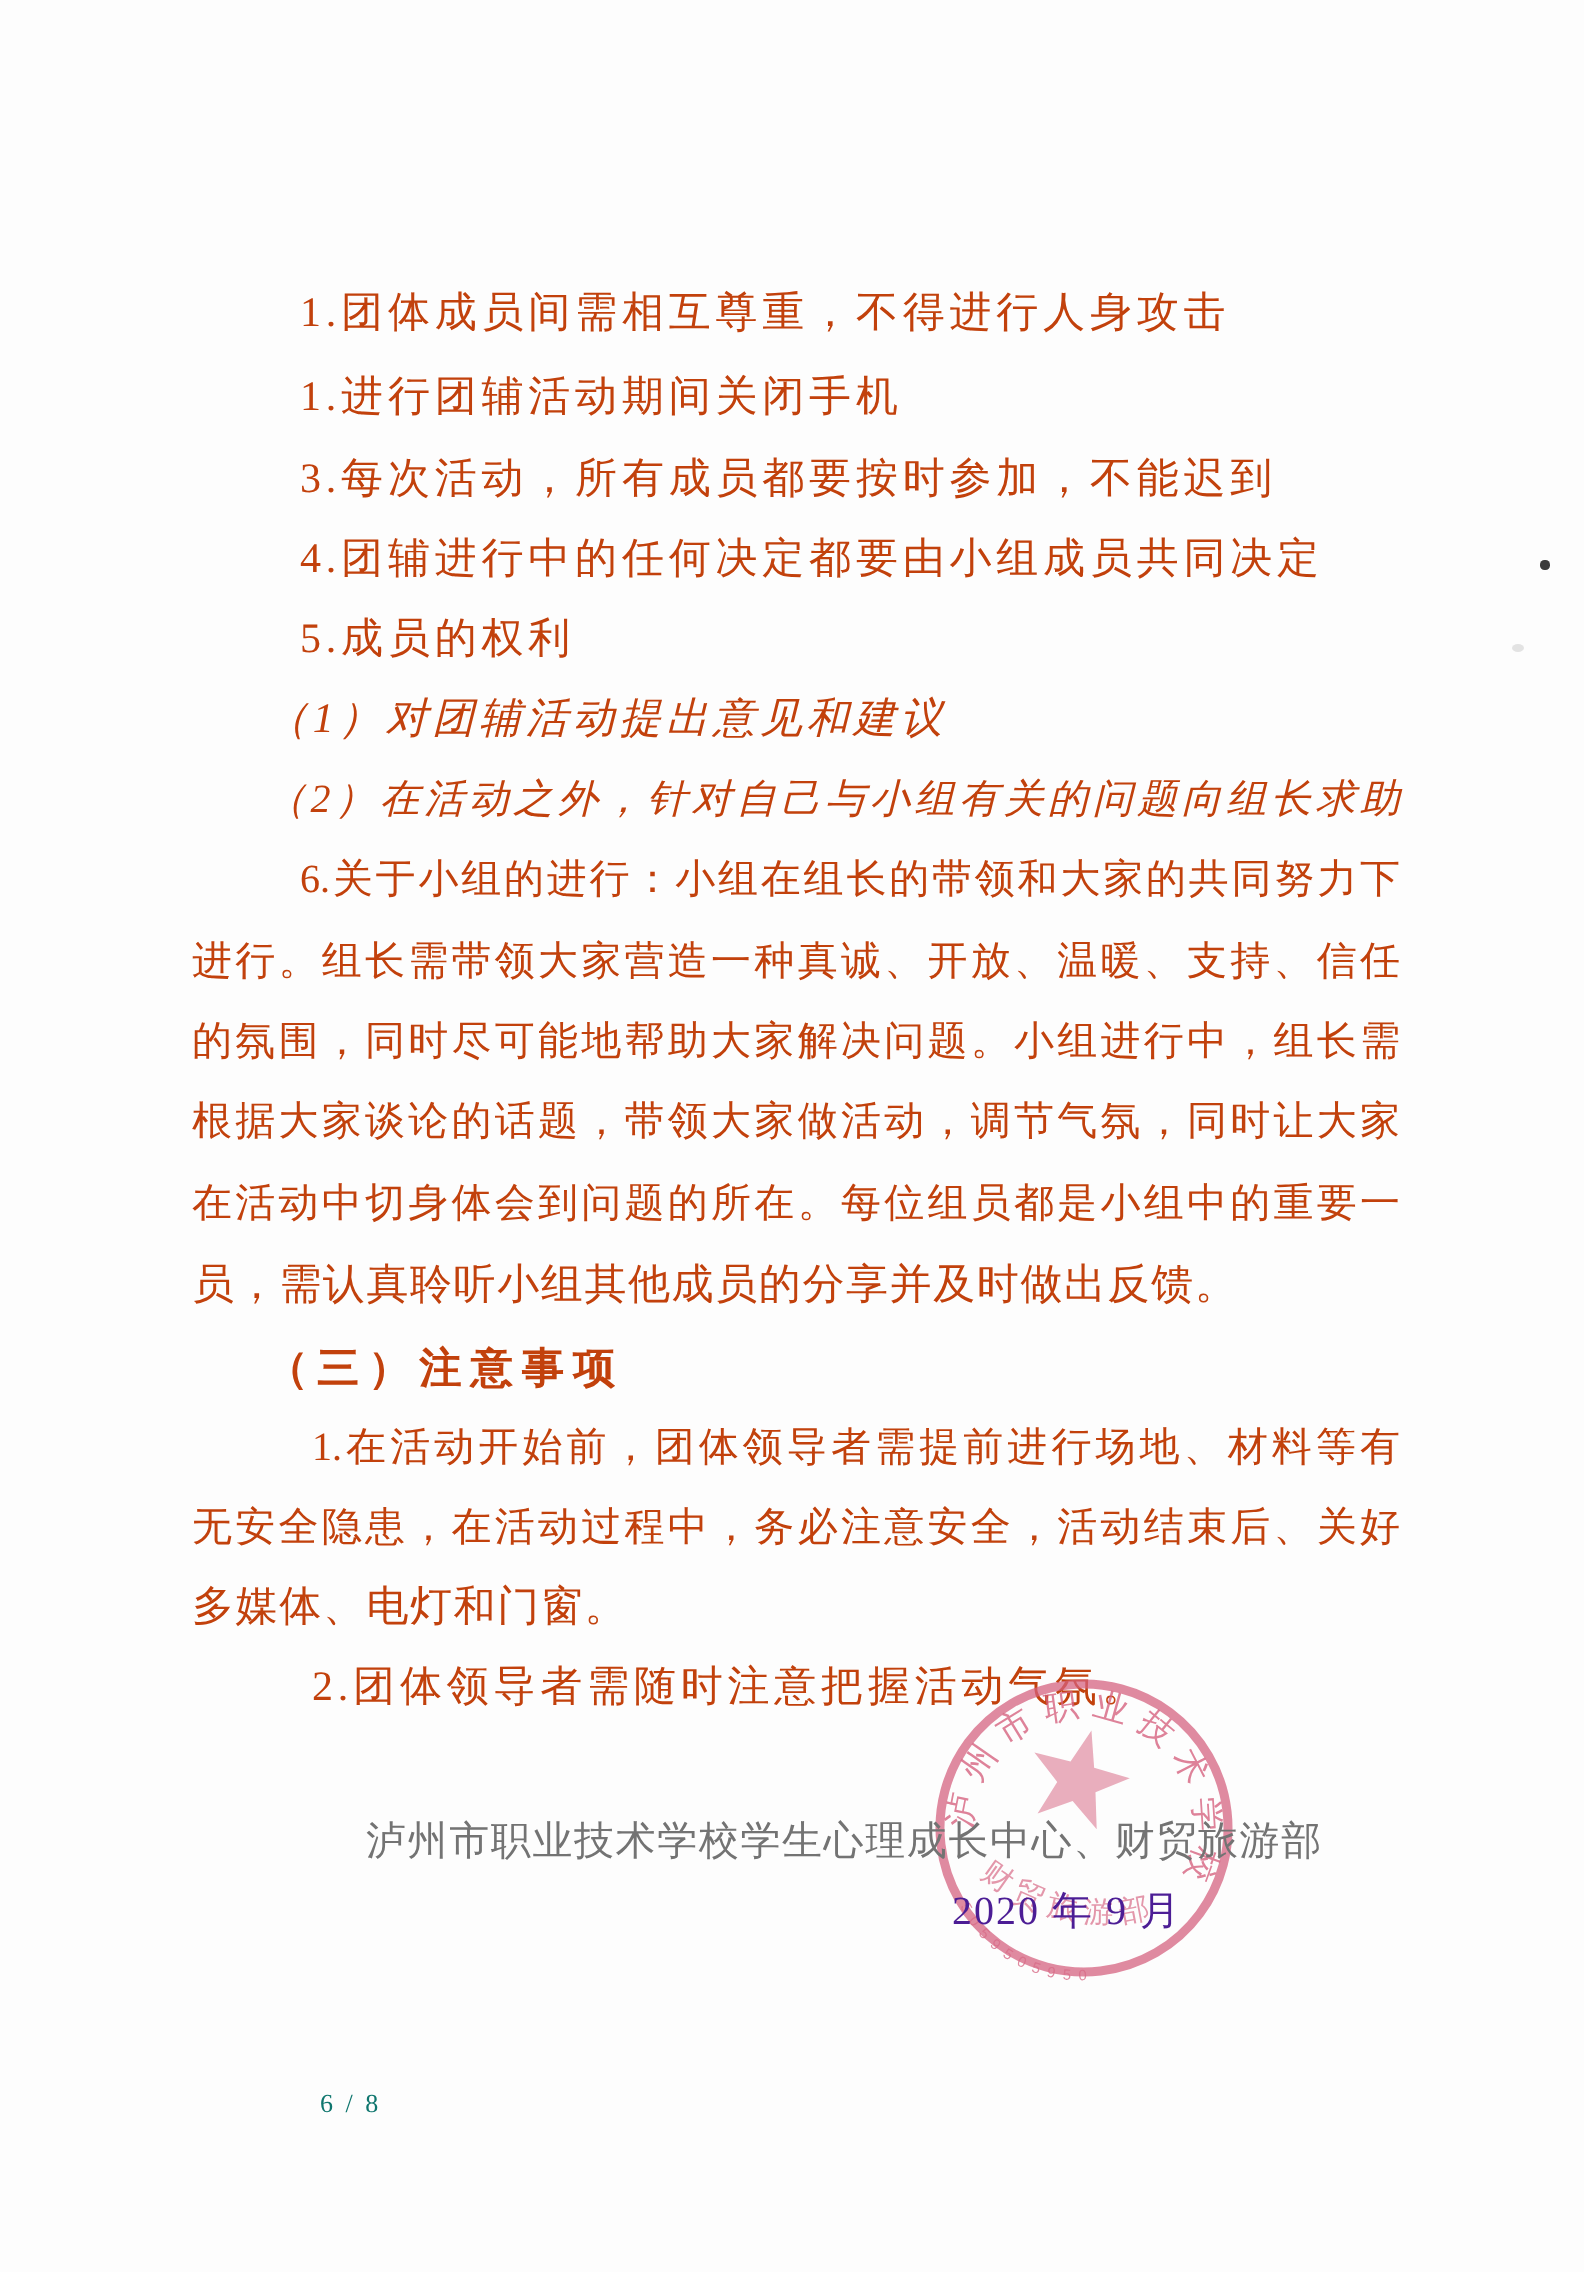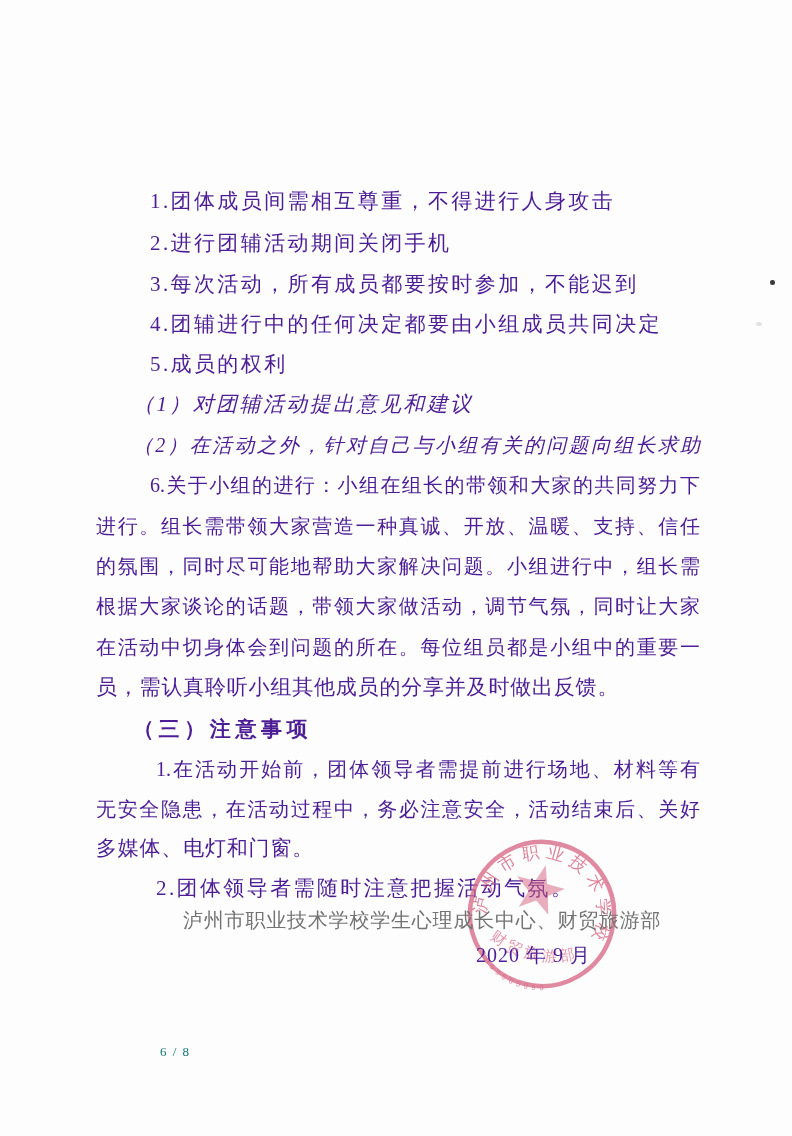--- a/index.html
+++ b/index.html
@@ -8,24 +8,23 @@
     width:792px;height:1136px;
     margin:0 auto;
     background:#fdfdfd;
     overflow:hidden;
     font-family:"Liberation Serif","DejaVu Serif",serif;
   }
   .line{
     position:absolute;
     font-size:21px;
     line-height:26px;
-    color:#4c1d95;
+    color:#c2410c;
     letter-spacing:2.4px;
     white-space:nowrap;
-    margin-top:45px;
   }
   .fill{
     white-space:normal;
     left:96px;right:92px;
     letter-spacing:0;
     font-size:20px;
     text-align:justify;
     text-align-last:justify;
   }
   .ind-num{left:150px;}
@@ -63,21 +62,21 @@
     position:absolute;left:756px;top:322px;width:6px;height:4px;
     background:#e3e3e3;border-radius:50%;
   }
 </style>
 </head>
 <body>
 
 <div id="page">
 
   <div class="line ind-num" style="top:143px">1.团体成员间需相互尊重，不得进行人身攻击</div>
-  <div class="line ind-num" style="top:185px">2.进行团辅活动期间关闭手机</div>
+  <div class="line ind-num" style="top:185px">1.进行团辅活动期间关闭手机</div>
   <div class="line ind-num" style="top:226px">3.每次活动，所有成员都要按时参加，不能迟到</div>
   <div class="line ind-num" style="top:266px">4.团辅进行中的任何决定都要由小组成员共同决定</div>
   <div class="line ind-num" style="top:306px">5.成员的权利</div>
   <div class="line ind-paren" style="top:346px">（1）对团辅活动提出意见和建议</div>
   <div class="line fill ind-paren" style="top:387px">（2）在活动之外，针对自己与小组有关的问题向组长求助</div>
   <div class="line fill ind-num" style="top:427px">6.关于小组的进行：小组在组长的带领和大家的共同努力下</div>
   <div class="line fill" style="top:468px">进行。组长需带领大家营造一种真诚、开放、温暖、支持、信任</div>
   <div class="line fill" style="top:508px">的氛围，同时尽可能地帮助大家解决问题。小组进行中，组长需</div>
   <div class="line fill" style="top:548px">根据大家谈论的话题，带领大家做活动，调节气氛，同时让大家</div>
   <div class="line fill" style="top:589px">在活动中切身体会到问题的所在。每位组员都是小组中的重要一</div>

